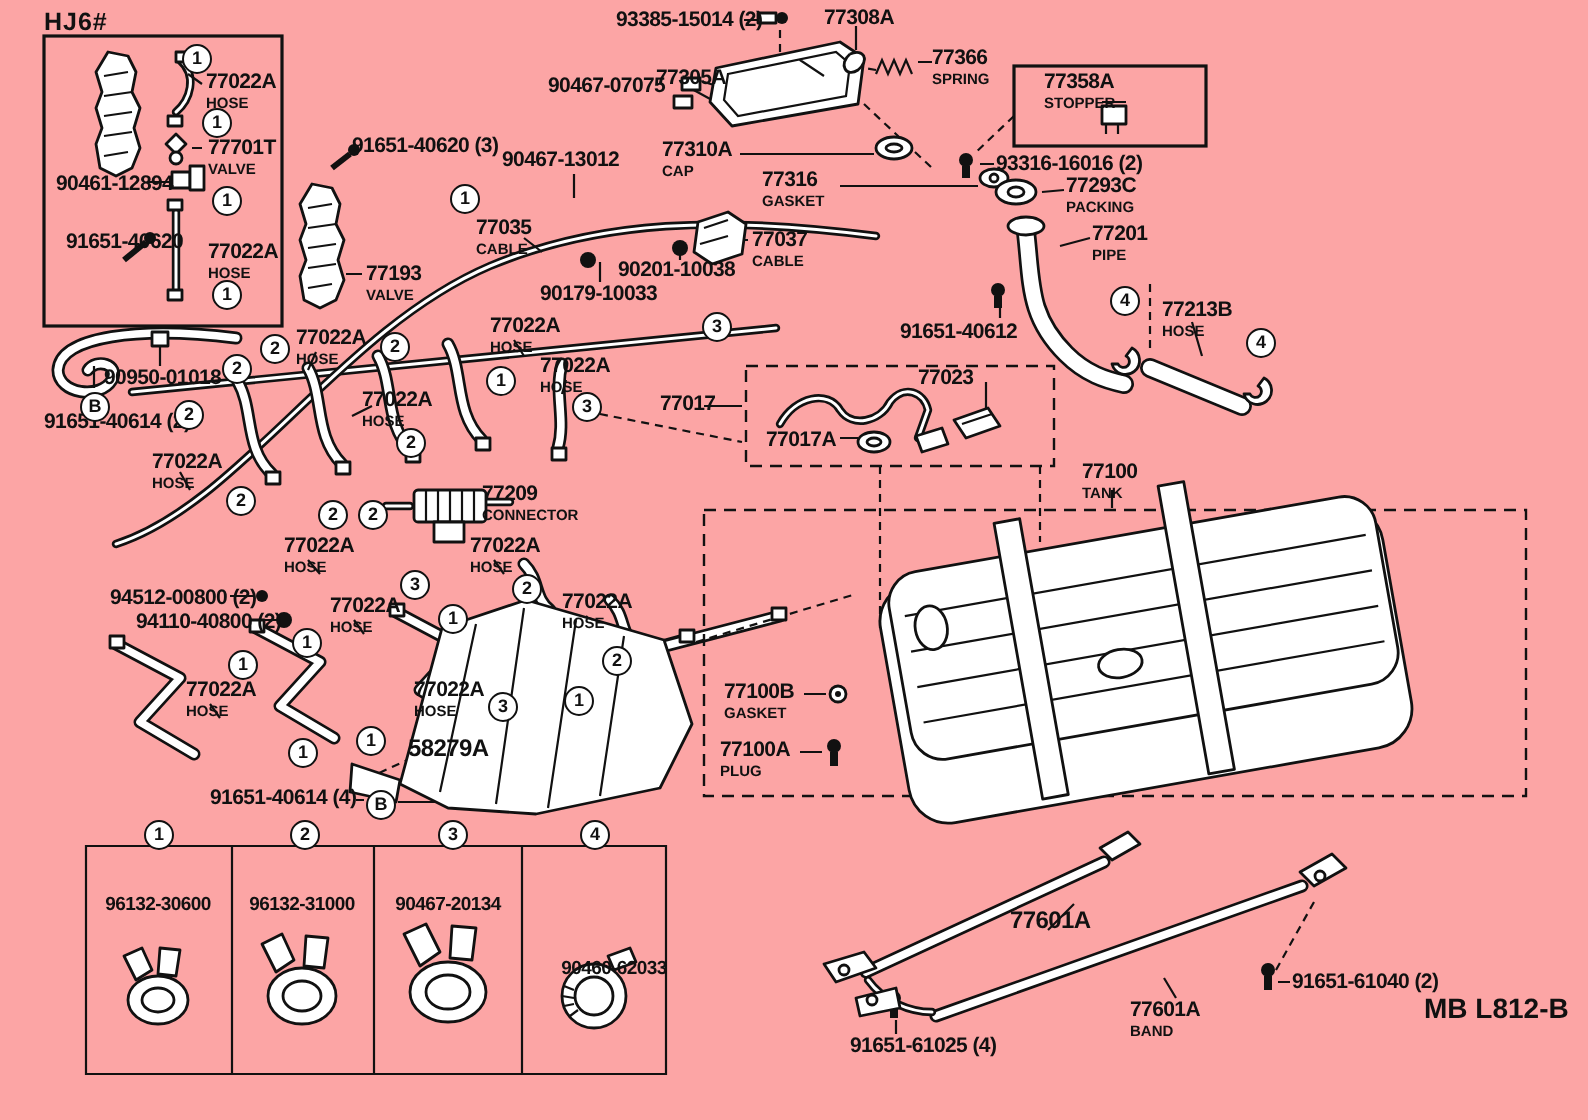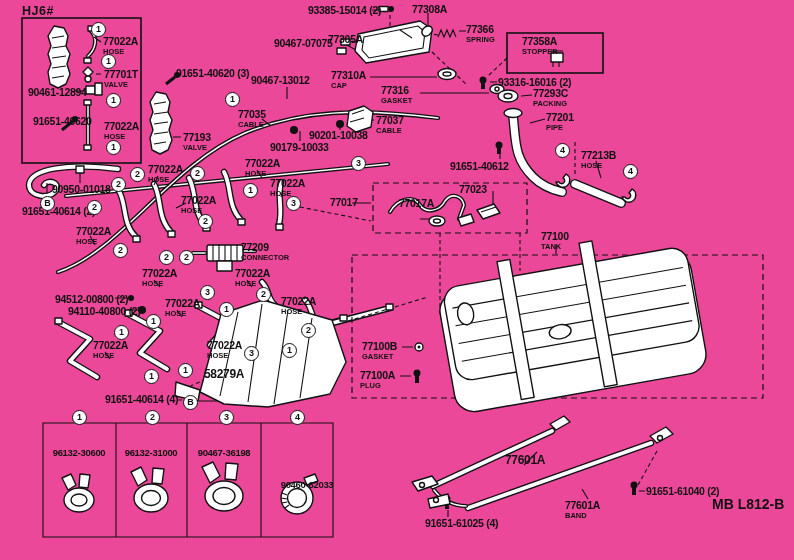--- a/index.html
+++ b/index.html
@@ -1,16 +1,16 @@
 <!DOCTYPE html>
 <html><head>
 <meta charset="utf-8">
 <style>
   html,body{margin:0;padding:0;background:#fff;}
-  .page{position:relative;width:794px;height:560px;background:#ec4899;overflow:hidden;
+  .page{position:relative;width:794px;height:560px;background:#fca5a5;overflow:hidden;
         font-family:"Liberation Sans",sans-serif;color:#111;}
   svg{position:absolute;left:0;top:0;}
   .solidbox{fill:none;stroke:#111;stroke-width:1.6;}
   .dashbox{fill:none;stroke:#111;stroke-width:1.2;stroke-dasharray:6 4;}
   .ln{stroke:#111;stroke-width:1.1;fill:none;}
   .lnd{stroke:#111;stroke-width:1.1;fill:none;stroke-dasharray:4 3;}
   .tube,.tubeL,.tubethin{fill:none;stroke:#111;stroke-linecap:round;stroke-linejoin:round;}
   .tube{stroke-width:6.5;}
   .tubeL{stroke-width:10;}
   .tubethin{stroke-width:4.2;}
@@ -311,21 +311,21 @@
       <div class="plabel" style="left: 241px; top: 242px;">77209<div class="sub">CONNECTOR</div></div>
       <div class="plabel" style="left: 142px; top: 268px;">77022A<div class="sub">HOSE</div></div>
       <div class="plabel" style="left: 235px; top: 268px;">77022A<div class="sub">HOSE</div></div>
       <div class="plabel" style="left: 165px; top: 298px;">77022A<div class="sub">HOSE</div></div>
       <div class="plabel" style="left: 281px; top: 296px;">77022A<div class="sub">HOSE</div></div>
       <div class="plabel" style="left: 93px; top: 340px;">77022A<div class="sub">HOSE</div></div>
       <div class="plabel" style="left: 207px; top: 340px;">77022A<div class="sub">HOSE</div></div>
       <div class="plabel" style="left: 55px; top: 294px;">94512-00800 (2)</div>
       <div class="plabel" style="left: 68px; top: 306px;">94110-40800 (2)</div>
       <div class="plabel" style="left: 330px; top: 197px;">77017</div>
-      <div class="plabel" style="left: 383px; top: 198px; margin-left: 16px;">77017A</div>
+      <div class="plabel" style="left: 383px; top: 215px;">77017A</div>
       <div class="plabel" style="left: 459px; top: 184px;">77023</div>
       <div class="plabel" style="left: 541px; top: 231px;">77100<div class="sub">TANK</div></div>
       <div class="plabel" style="left: 362px; top: 341px;">77100B<div class="sub">GASKET</div></div>
       <div class="plabel" style="left: 360px; top: 370px;">77100A<div class="sub">PLUG</div></div>
       <div class="plabel big" style="left: 204px; top: 368px;">58279A</div>
       <div class="plabel" style="left: 105px; top: 394px;">91651-40614 (4)</div>
       <div class="plabel big" style="left: 505px; top: 454px;">77601A</div>
       <div class="plabel" style="left: 565px; top: 500px;">77601A<div class="sub">BAND</div></div>
       <div class="plabel" style="left: 646px; top: 486px;">91651-61040 (2)</div>
       <div class="plabel" style="left: 425px; top: 518px;">91651-61025 (4)</div>
@@ -362,17 +362,17 @@
       <div class="callout" style="left: 72px; top: 410px;">1</div>
       <div class="callout" style="left: 145px; top: 410px;">2</div>
       <div class="callout" style="left: 219px; top: 410px;">3</div>
       <div class="callout" style="left: 290px; top: 410px;">4</div>
       <div class="callout" style="left: 40px; top: 196px;">B</div>
       <div class="callout" style="left: 183px; top: 395px;">B</div>
     </div>
 <div id="legend">
       <div class="legend-part" style="left: 79px; top: 447px;">96132-30600</div>
       <div class="legend-part" style="left: 151px; top: 447px;">96132-31000</div>
-      <div class="legend-part" style="left: 224px; top: 447px;">90467-36198</div>
+      <div class="legend-part" style="left: 224px; top: 447px;">90467-20134</div>
       <div class="legend-part" style="left: 307px; top: 447px; margin-top: 32px;">90460-62033</div>
     </div>
 
 </div>
 
 </body></html>

